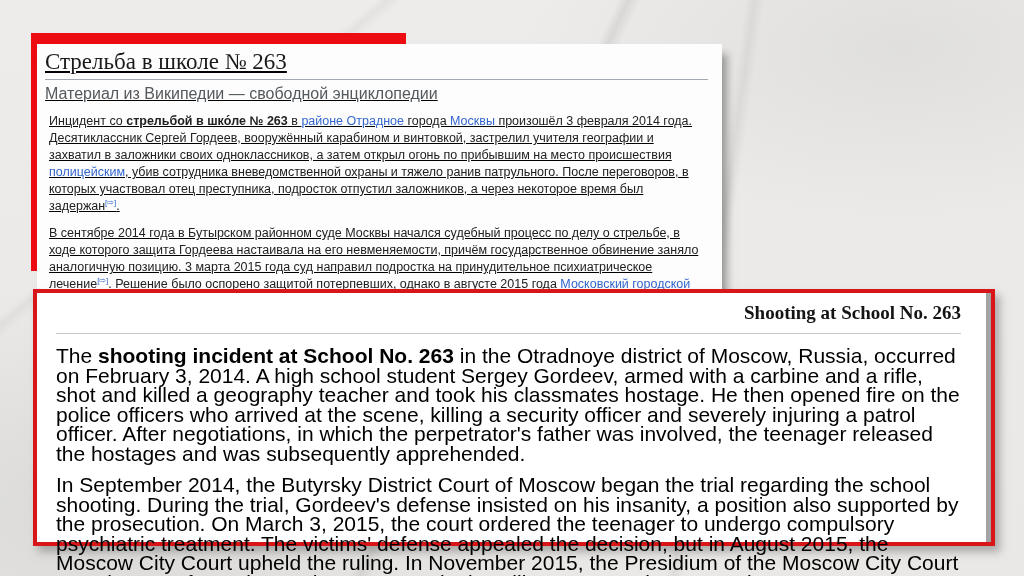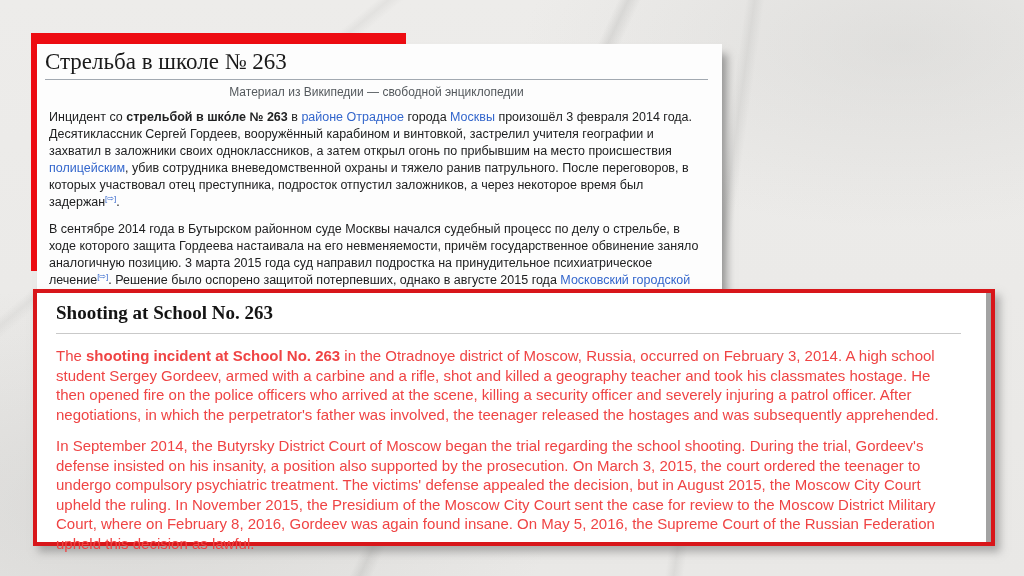--- a/index.html
+++ b/index.html
@@ -20,46 +20,47 @@
   }
 
   
   .wiki-accent-top{position:absolute;left:31px;top:33px;width:375px;height:12px;background:#ed0c12;}
   .wiki-accent-left{position:absolute;left:31px;top:33px;width:6px;height:238px;background:#ed0c12;}
   .wiki-card{
     position:absolute;left:37px;top:44px;width:685px;height:281px;
     background:#fdfdfd;box-sizing:border-box;
     padding:5px 14px 8px 8px;
     box-shadow:6px 9px 8px -1px rgba(100,100,100,0.6);
+    text-decoration:underline;
   }
   .wiki-title{
     margin:0;font-family:"Liberation Serif","DejaVu Serif",serif;
     font-weight:normal;font-size:23px;color:#1a1a1a;
     border-bottom:1px solid #a2a9b1;padding-bottom:4px;
   }
-  .wiki-tagline{font-size:12px;color:#54595d;margin-top:5px;text-align:center;}
+  .wiki-tagline{font-size:16px;color:#54595d;margin-top:5px;}
   .wiki-p{margin:10px 0 0 4px;font-size:12.5px;line-height:17px;color:#202122;}
   .seg-bold{font-weight:bold;}
   .seg-link{color:#3366cc;}
   .seg-sup{vertical-align:super;font-size:8px;line-height:0;}
   .seg-redline{border-bottom:1px solid #e06a60;padding-bottom:1px;}
 
   
   .trans-card{
     position:absolute;left:33px;top:289px;width:962px;height:257px;
     box-sizing:border-box;border:4px solid #d8161a;background:#ffffff;
     padding:9px 30px 10px 19px;
     box-shadow:5px 6px 8px rgba(110,110,110,0.5);
   }
   .trans-title{
     margin:0;font-family:"Liberation Serif","DejaVu Serif",serif;
-    font-weight:bold;font-size:19px;color:#141414;
+    font-weight:bold;font-size:19px;color:#141414;text-align:right;
   }
   .trans-divider{border-bottom:1px solid #c9c9c9;margin:9px 0 0 0;}
-  .trans-p{margin:12px 0 0 0;font-size:15px;line-height:19.5px;color:#ef4444;}
+  .trans-p{margin:12px 0 0 0;font-size:21px;line-height:19.5px;color:#000000;}
   .trans-scrollbar{
     position:absolute;top:0;right:0;width:5px;height:100%;
     background:#a3a3a3;
   }
 </style>
 </head>
 <body>
 
 <div class="stage">
 

